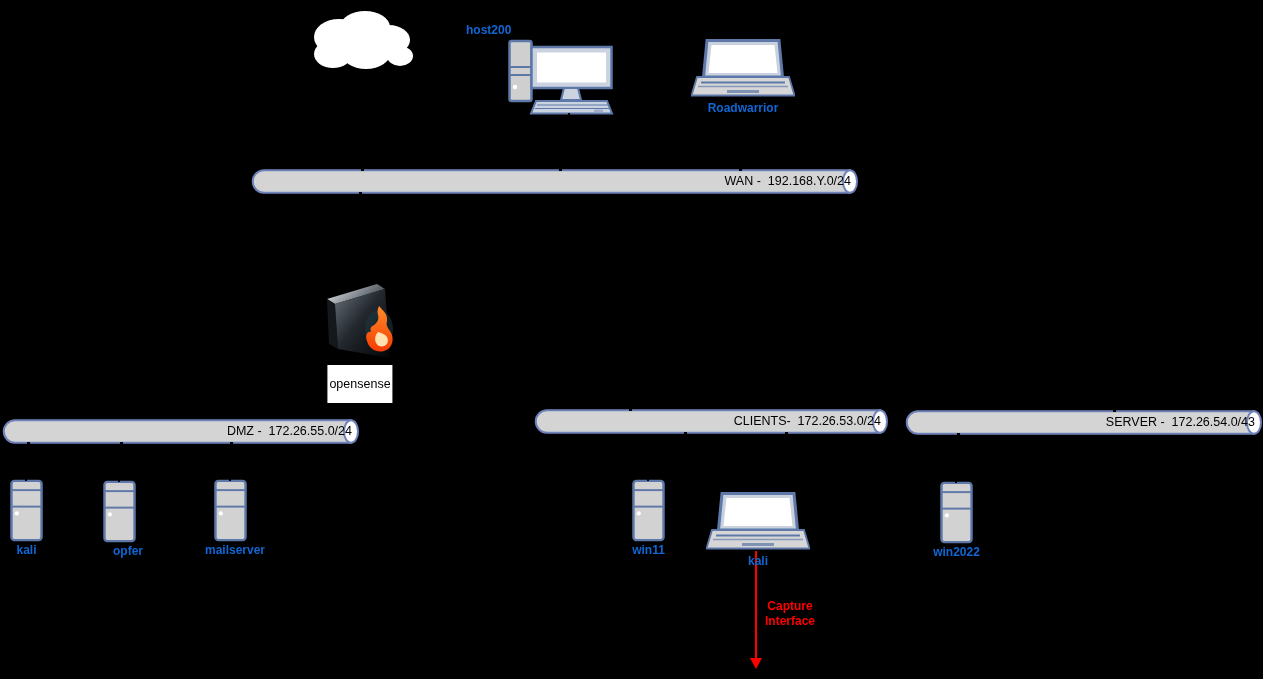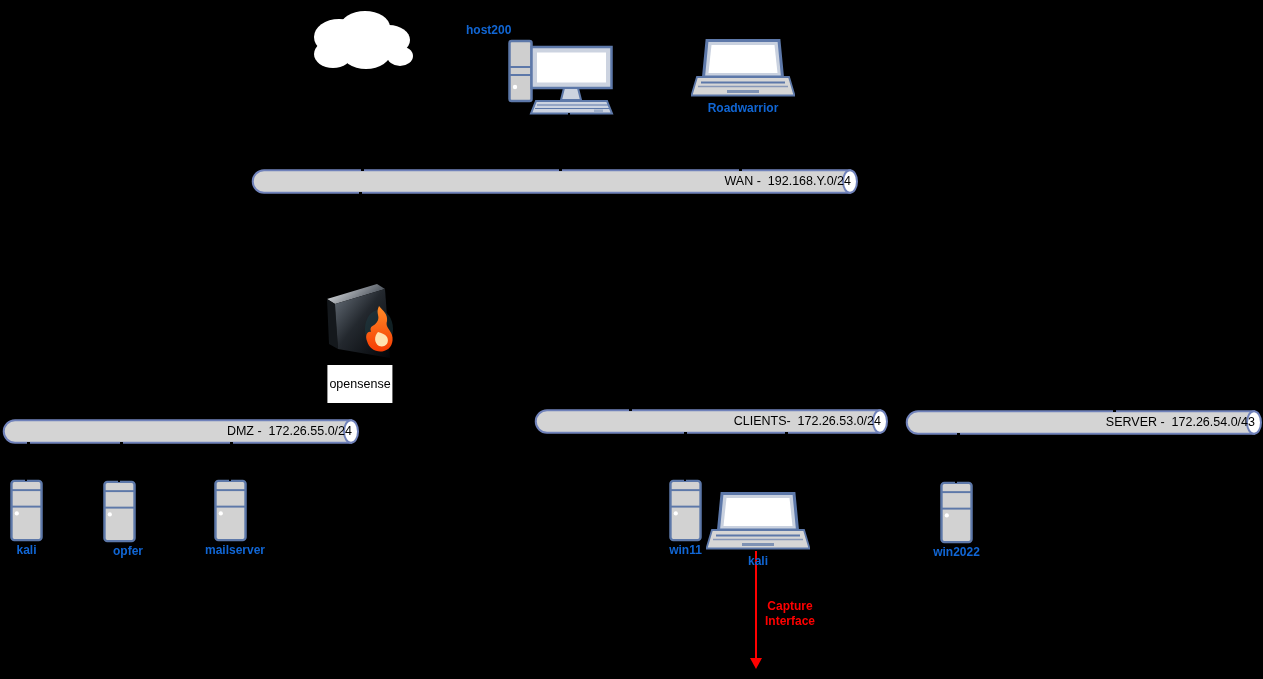--- a/index.html
+++ b/index.html
@@ -184,21 +184,21 @@
     <svg width="33" height="63" viewBox="0 0 34 64">
       <rect x="1.5" y="1.5" width="31" height="61" rx="3" fill="#d2d2d2" stroke="#5d78a9" stroke-width="2.5"></rect>
       <line x1="1.5" y1="11" x2="32.5" y2="11" stroke="#5d78a9" stroke-width="2"></line>
       <line x1="1.5" y1="28" x2="32.5" y2="28" stroke="#5d78a9" stroke-width="2"></line>
       <circle cx="7" cy="35" r="2.2" fill="#ffffff"></circle>
     </svg>
     <div class="stub" style="left:15px;top:-2px"></div>
     <div class="node-label blue" style="top:64px">mailserver</div>
   </div>
 
-  <div class="node" style="left:669px;top:479px;width:33px;height:75px">
+  <div class="node" style="left:632px;top:479px;width:33px;height:75px">
     <svg width="33" height="63" viewBox="0 0 34 64">
       <rect x="1.5" y="1.5" width="31" height="61" rx="3" fill="#d2d2d2" stroke="#5d78a9" stroke-width="2.5"></rect>
       <line x1="1.5" y1="11" x2="32.5" y2="11" stroke="#5d78a9" stroke-width="2"></line>
       <line x1="1.5" y1="28" x2="32.5" y2="28" stroke="#5d78a9" stroke-width="2"></line>
       <circle cx="7" cy="35" r="2.2" fill="#ffffff"></circle>
     </svg>
     <div class="stub" style="left:15px;top:-2px"></div>
     <div class="node-label blue" style="top:64px">win11</div>
   </div>
 

